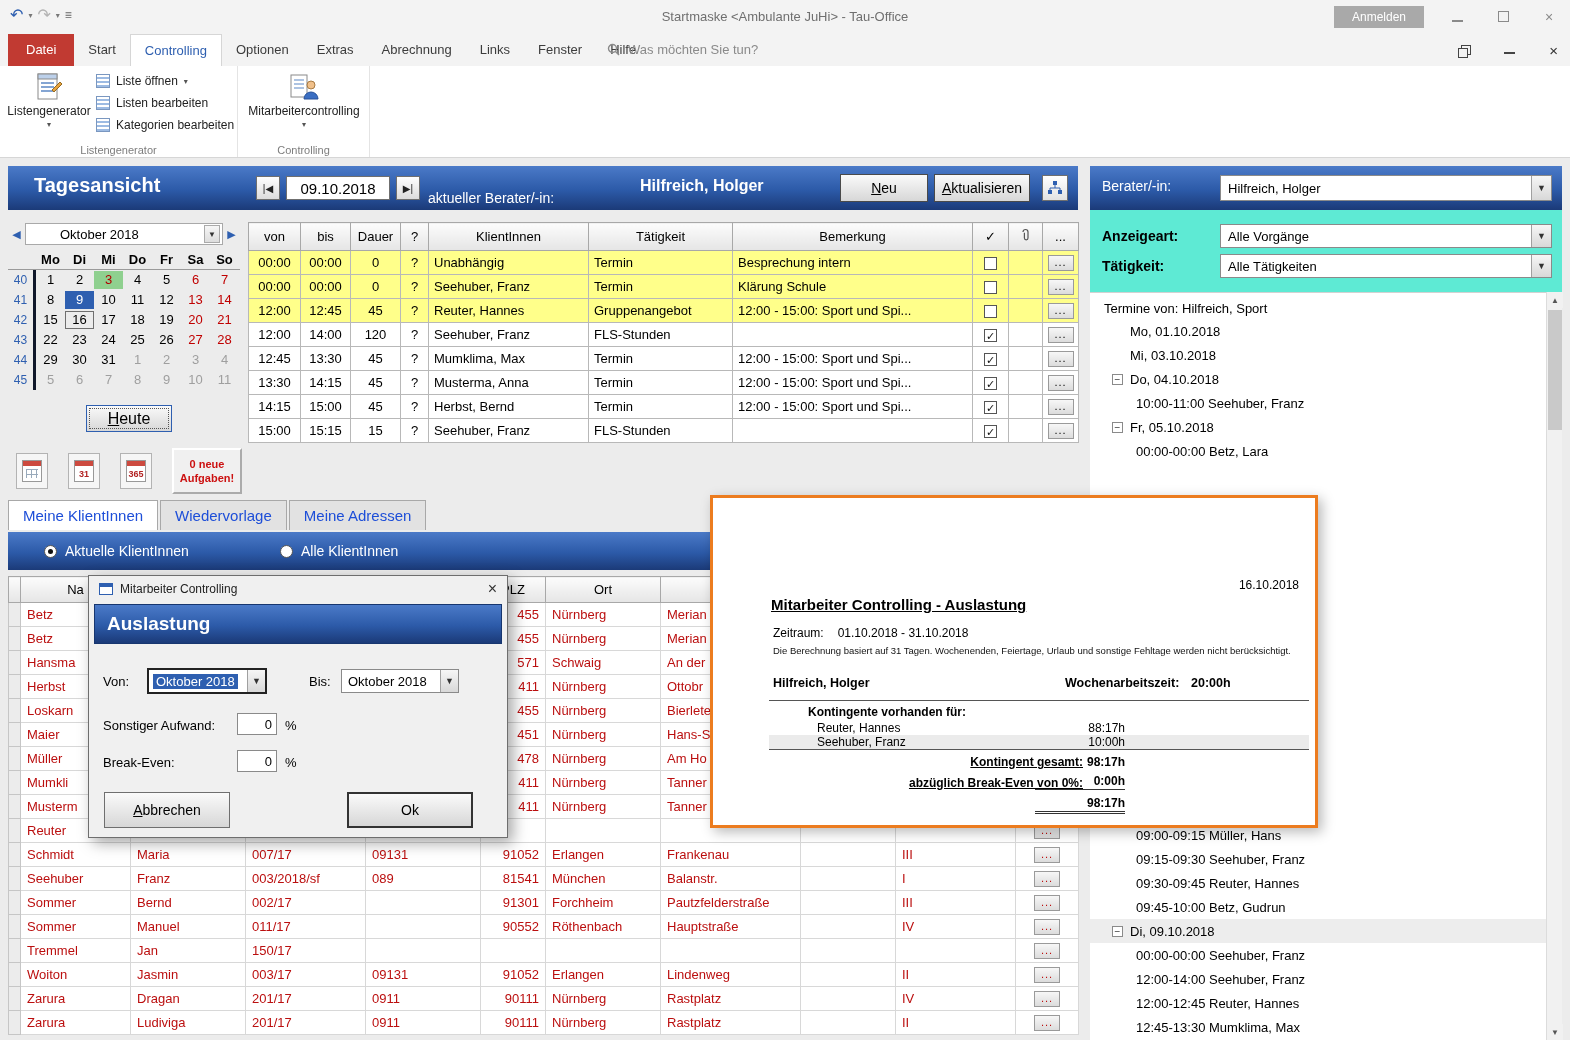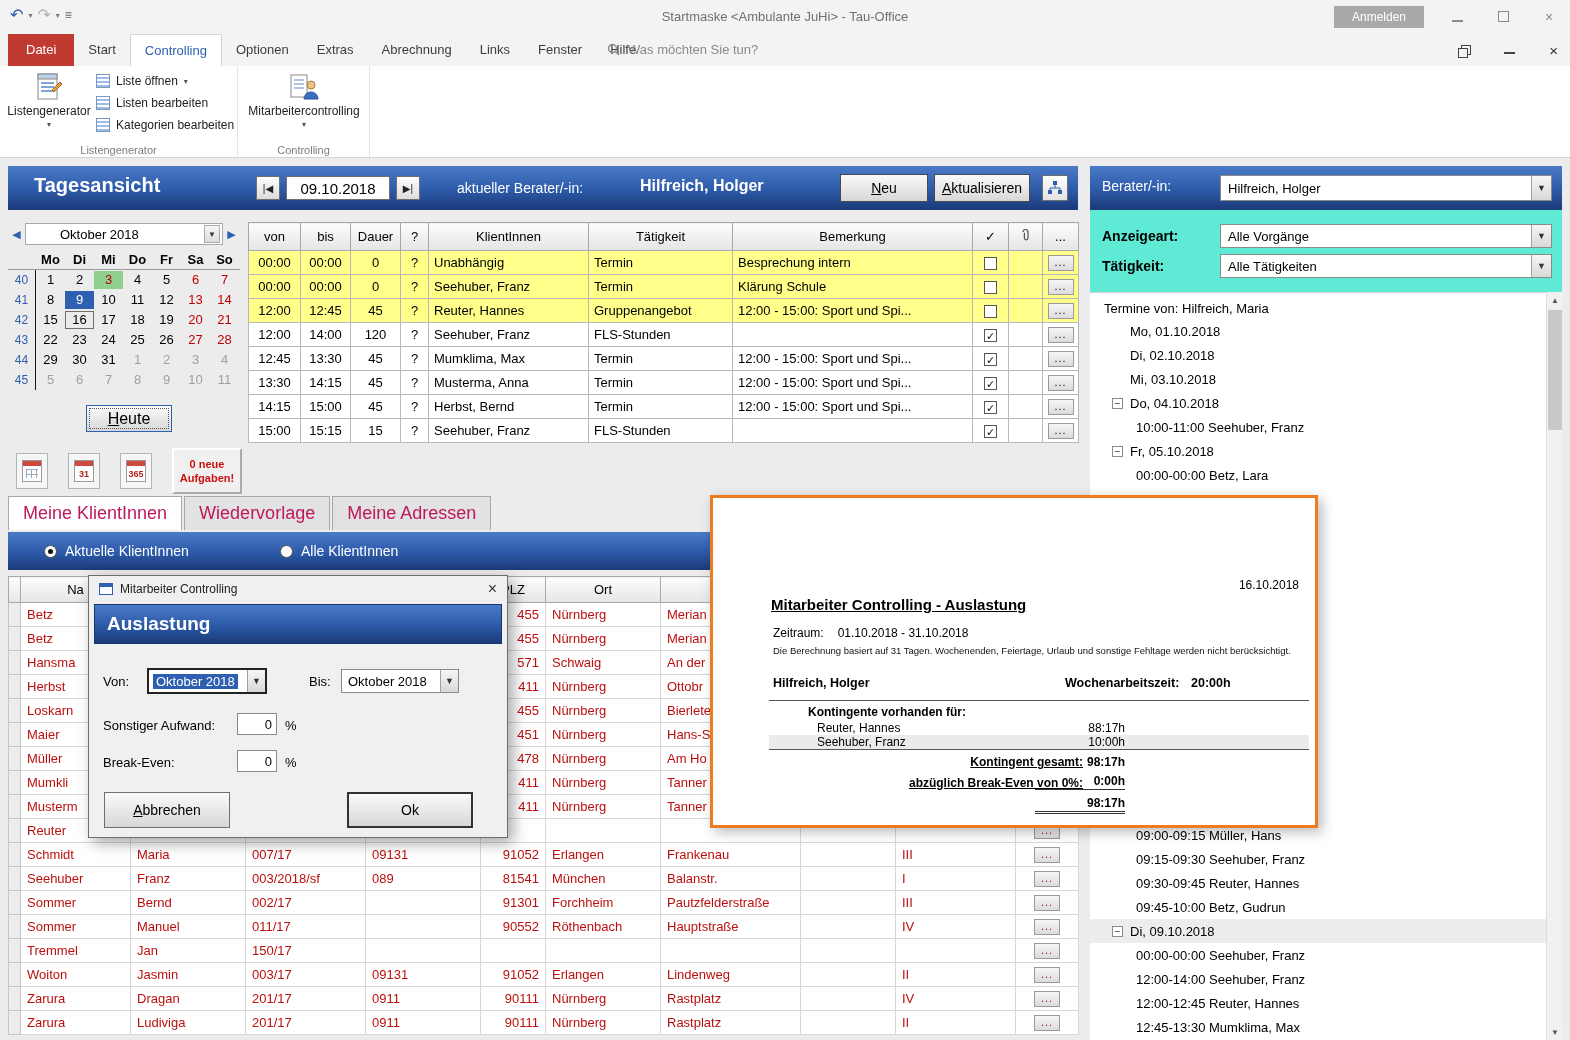--- a/index.html
+++ b/index.html
@@ -51,21 +51,21 @@
   
   .bluebar{background:linear-gradient(180deg,#4b7ac8 0%,#2c5aa8 55%,#1b3a78 100%);}
 
   
   #dayhead{position:absolute;left:8px;top:166px;width:1070px;height:44px;}
   #dh-title{position:absolute;left:26px;top:8px;font-size:20px;font-weight:bold;color:#fff;}
   .navbtn{position:absolute;top:10px;width:24px;height:24px;background:linear-gradient(#fefefe,#dcdcdc);border:1px solid #6f6f6f;font-size:10px;display:flex;align-items:center;justify-content:center;color:#222;}
   #prevbtn{left:248px;}
   #datebox{position:absolute;left:278px;top:10px;width:104px;height:24px;background:#fff;border:1px solid #6f6f6f;font-size:15px;display:flex;align-items:center;justify-content:center;}
   #nextbtn{left:388px;}
-  #dh-lbl{position:absolute;left:420px;top:14px;color:#fff;font-size:14px;margin-left:29px;}
+  #dh-lbl{position:absolute;left:420px;top:24px;color:#fff;font-size:14px;}
   #dh-ber{position:absolute;left:632px;top:11px;color:#fff;font-size:16px;font-weight:bold;}
   .hbtn{position:absolute;top:8px;height:28px;background:linear-gradient(#fafafa,#d7d7d7);border:1px solid #4a4a4a;font-size:14px;display:flex;align-items:center;justify-content:center;}
   #neubtn{left:832px;width:88px;}
   #aktbtn{left:926px;width:96px;}
   #gridbtn{left:1034px;top:9px;width:26px;height:26px;background:linear-gradient(#fff,#e2e2e2);border:1px solid #6f6f6f;position:absolute;display:flex;align-items:center;justify-content:center;}
   .acc{display:block;}
   .acc::first-letter{text-decoration:underline;}
 
   
   #rpanelhead{position:absolute;left:1090px;top:166px;width:472px;height:44px;}
@@ -77,21 +77,21 @@
   
   #calendar{position:absolute;left:8px;top:222px;width:232px;height:272px;}
   #calhead{display:flex;align-items:center;height:24px;}
   .cal-arr{width:17px;text-align:center;color:#2e5fb0;font-size:11px;}
   #calmonth{flex:1;height:22px;border:1px solid #a9a9a9;background:#fff;display:flex;align-items:center;justify-content:space-between;padding:0 2px 0 34px;font-size:13px;}
   #calmonth .arr{width:16px;height:18px;background:linear-gradient(#f6f6f6,#ddd);border:1px solid #aaa;font-size:8px;display:flex;align-items:center;justify-content:center;color:#333;}
   #caldays{display:flex;height:20px;margin-top:4px;border-bottom:1px solid #9a9a9a;font-weight:bold;align-items:center;}
   #caldays .sp{width:28px;}
   .cal-dh{width:29px;text-align:center;font-size:13px;}
   .cal-row{display:flex;height:20px;align-items:center;}
-  .cal-wn{width:28px;text-align:center;color:#2e5fb0;font-size:12px;border-right:1px solid #0f172a;align-self:stretch;line-height:20px;}
+  .cal-wn{width:28px;text-align:center;color:#2e5fb0;font-size:12px;border-right:3px solid #0f172a;align-self:stretch;line-height:20px;}
   .cal-day{width:29px;text-align:center;font-size:13px;line-height:18px;}
   .cal-day.wk{color:#c00000;}
   .cal-day.dim{color:#9f9f9f;}
   .cal-day.holiday{background:#8fd08f;color:#b00000;}
   .cal-day.sel{background:#2e5fb0;color:#fff;}
   .cal-day.today{outline:1px solid #6f6f6f;outline-offset:-1px;}
   #heutebtn{position:absolute;left:78px;top:183px;width:86px;height:27px;background:linear-gradient(#fafafa,#d7d7d7);border:1px solid #2e5fb0;outline:1px dotted #555;outline-offset:-4px;font-size:16px;display:flex;align-items:center;justify-content:center;}
   #calicons{position:absolute;left:8px;top:226px;display:flex;gap:20px;align-items:center;}
   .calico-btn{width:32px;height:36px;background:#f6f6f6;border:1px solid #b3b3b3;display:flex;align-items:center;justify-content:center;}
   .ico-cal{width:20px;height:22px;border:1px solid #999;background:#fff;position:relative;font-size:9px;font-weight:bold;color:#b22222;display:flex;align-items:flex-end;justify-content:center;padding-bottom:2px;}
@@ -104,21 +104,21 @@
   #appt th{height:28px;background:linear-gradient(#fcfcfc,#e5e5e5);border:1px solid #a8a8a8;font-weight:normal;font-size:13px;padding:0 2px;overflow:hidden;}
   #appt td{height:24px;border:1px solid #b8b8b8;font-size:13px;padding:0 5px;white-space:nowrap;overflow:hidden;}
   #appt tr.open td{background:#ffff8a;}
   .c-von,.c-bis,.c-dauer,.c-q{text-align:center;}
   .c-chk,.c-dots,.c-clip{text-align:center;padding:0 3px !important;}
   .cb{display:inline-block;width:13px;height:13px;border:1px solid #555;background:#fff;font-size:11px;line-height:12px;text-align:center;color:#111;vertical-align:middle;}
   .dotbtn{display:inline-block;width:26px;background:linear-gradient(#f7f7f7,#dcdcdc);border:1px solid #9a9a9a;font-size:11px;line-height:12px;height:16px;letter-spacing:1px;vertical-align:middle;}
 
   
   #tabs{position:absolute;left:8px;top:500px;height:30px;display:flex;gap:2px;align-items:flex-end;}
-  .tab{padding:6px 14px;background:#e2e2e2;border:1px solid #a8a8a8;border-bottom:none;font-size:18px;color:#be185d;}
+  .tab{padding:6px 14px;background:#e2e2e2;border:1px solid #a8a8a8;border-bottom:none;font-size:15px;color:#1d4ed8;}
   .tab.active{background:#fff;}
   #clientbar{position:absolute;left:8px;top:532px;width:1070px;height:38px;}
   .radio-row{position:absolute;top:11px;display:flex;gap:8px;align-items:center;color:#fff;font-size:14px;}
   #radio1{left:36px;} #radio2{left:272px;}
   .radio{width:13px;height:13px;border-radius:50%;background:#fff;border:1px solid #555;position:relative;flex:0 0 auto;}
   .radio.on::after{content:"";position:absolute;left:3px;top:3px;width:5px;height:5px;border-radius:50%;background:#111;}
   #clients{position:absolute;left:8px;top:576px;width:1070px;border-collapse:collapse;table-layout:fixed;background:#fff;border:1px solid #9a9a9a;}
   #clients th{height:26px;background:linear-gradient(#fcfcfc,#e5e5e5);border:1px solid #a8a8a8;font-weight:normal;font-size:13px;padding:0;overflow:hidden;}
   #clients td{height:24px;border:1px solid #d8d8d8;font-size:13px;color:#bb0f0f;padding:0 6px;white-space:nowrap;overflow:hidden;}
   #clients td.gutter{background:#ececec;border:1px solid #c6c6c6;padding:0;}
@@ -831,29 +831,25 @@
   <div class="combo" id="anz-combo">
     <span>Alle Vorgänge</span>
     <span class="arr">▼</span>
   </div>
   <span class="rp-lbl2" id="taet-lbl">Tätigkeit:</span>
   <div class="combo" id="taet-combo">
     <span>Alle Tätigkeiten</span>
     <span class="arr">▼</span>
   </div>
   <div id="treepanel">
-    <span id="treetitle">Termine von: Hilfreich, Maria</span>
+    <span id="treetitle">Termine von: Hilfreich, Sport</span>
     <div id="treetop">
         <div class="titem tdate">
           <span class="exp noexp"></span>
           <span class="tlabel">Mo, 01.10.2018</span>
-        </div>
-        <div class="titem tdate">
-          <span class="exp noexp"></span>
-          <span class="tlabel">Di, 02.10.2018</span>
         </div>
         <div class="titem tdate">
           <span class="exp noexp"></span>
           <span class="tlabel">Mi, 03.10.2018</span>
         </div>
         <div class="titem tdate">
           <span class="exp">−</span>
           <span class="tlabel">Do, 04.10.2018</span>
         </div>
         <div class="titem tappt">

